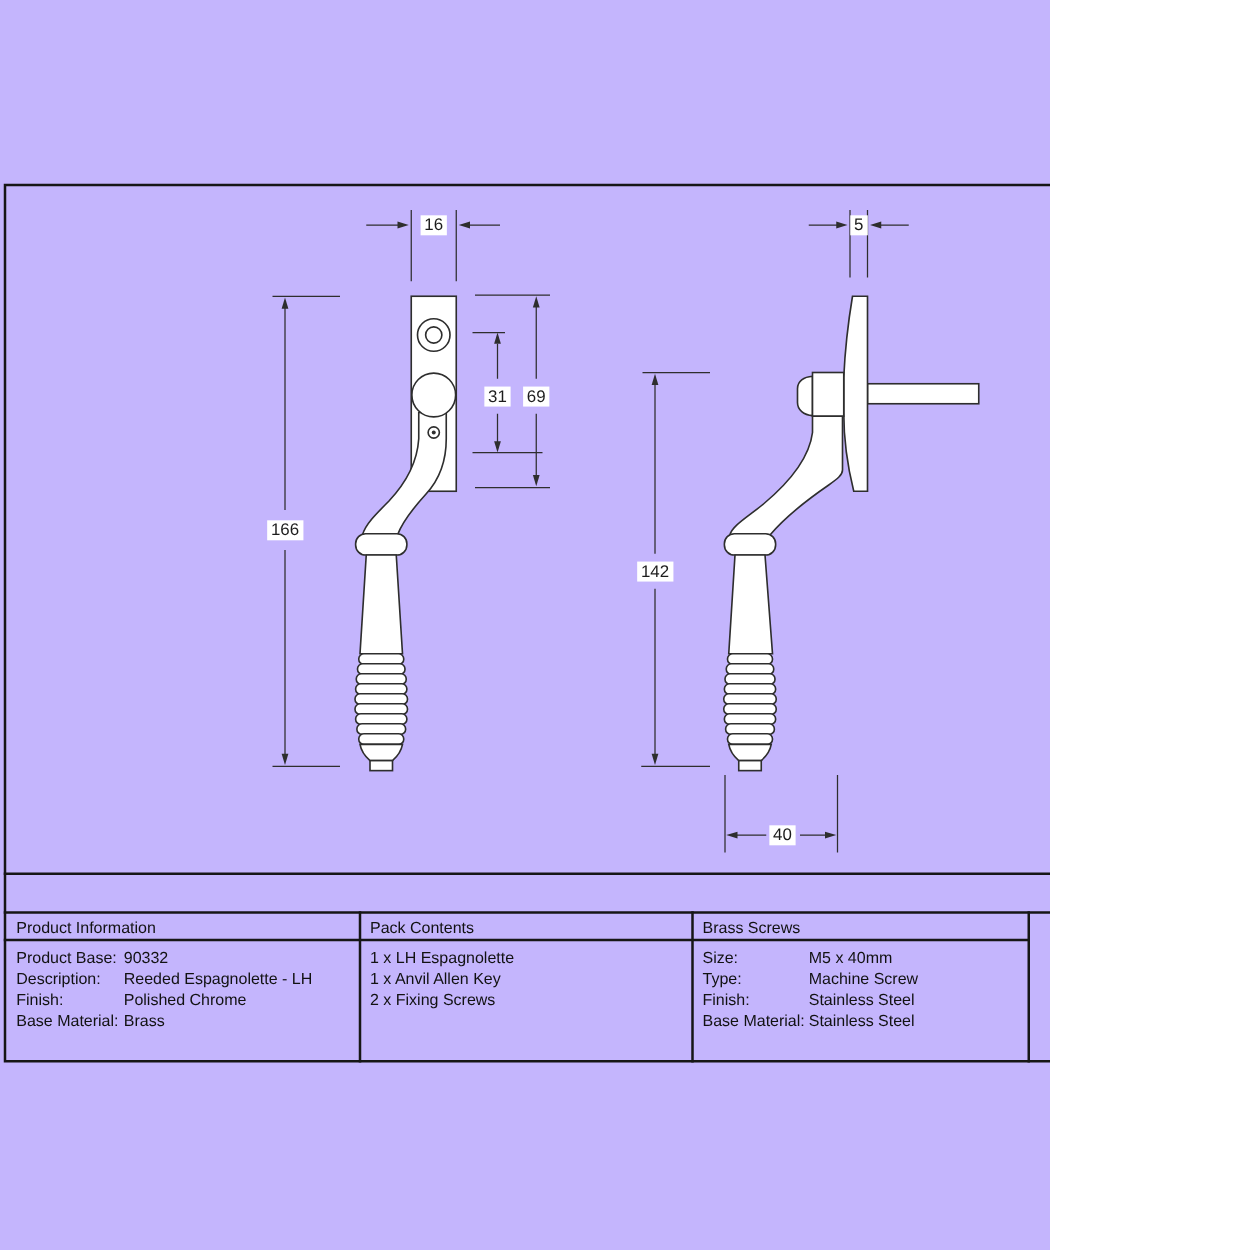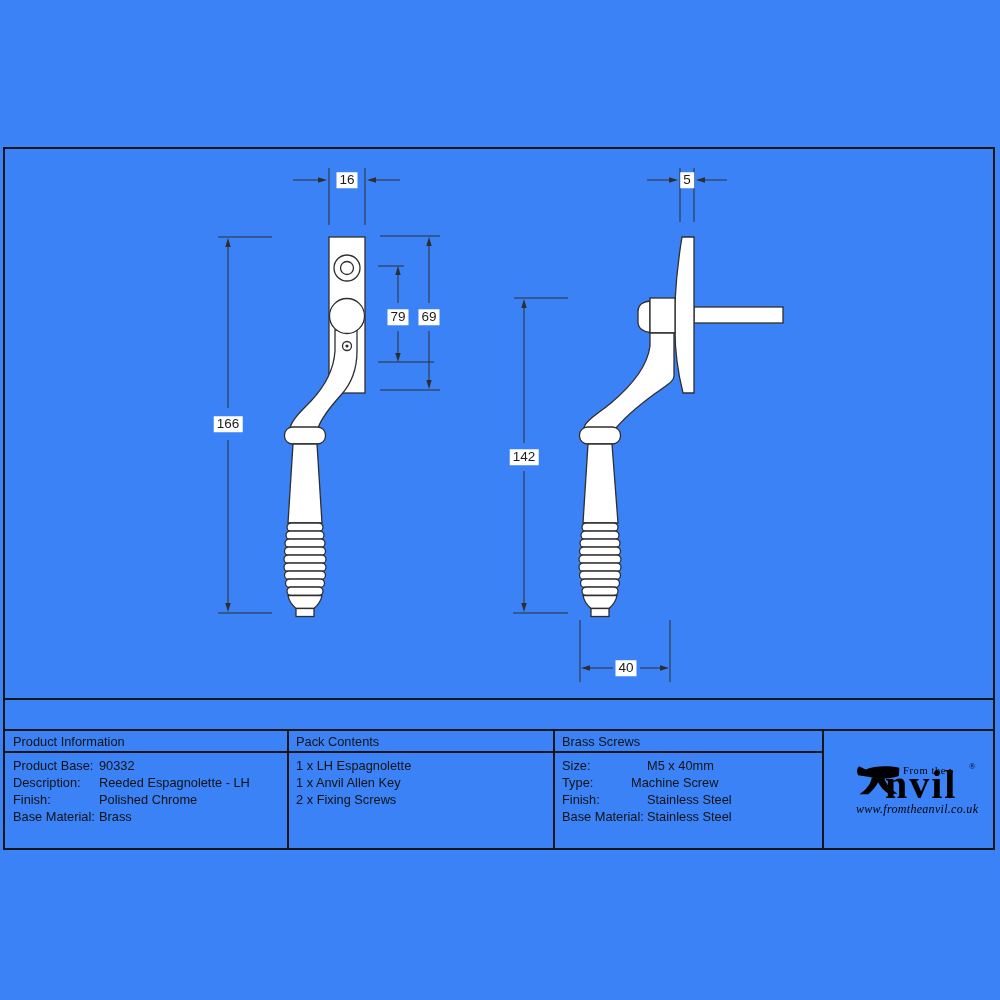--- a/index.html
+++ b/index.html
@@ -1,16 +1,16 @@
 <!DOCTYPE html>
 <html><head>
 <meta charset="utf-8">
 <style>
   html,body{margin:0;padding:0;background:#fff;}
-  .sheet{position:relative;width:1000px;height:1000px;background:#3b82f6;
+  .sheet{position:relative;width:840px;height:1000px;background:#c4b5fd;
          font-family:"Liberation Sans",sans-serif;color:#121212;overflow:hidden;}
   .abs{position:absolute;}
   .frame{position:absolute;left:3px;top:147px;width:992px;height:703px;
          border:2px solid #161616;box-sizing:border-box;}
   .hl{position:absolute;height:2px;background:#161616;}
   .vl{position:absolute;width:2px;background:#161616;}
   .txt{position:absolute;font-size:12.8px;line-height:16px;white-space:nowrap;}
   .hdr{font-size:12.8px;}
   .dim{position:absolute;transform:translate(-50%,-50%);font-size:13.5px;
        line-height:1;color:#1c1c1c;background:#fff;padding:1px 3px;white-space:nowrap;}
@@ -112,21 +112,21 @@
       <polygon points="524,299 521.3,308 526.7,308"></polygon>
       <polygon points="524,612 521.3,603 526.7,603"></polygon>
       <polygon points="581,668 590,665.3 590,670.7"></polygon>
       <polygon points="669,668 660,665.3 660,670.7"></polygon>
     </g>
   </svg>
 
   <div class="dim" style="left:347px;top:180px">16</div>
   <div class="dim" style="left:687px;top:180px">5</div>
   <div class="dim" style="left:228px;top:424px">166</div>
-  <div class="dim" style="left:398px;top:317px">79</div>
+  <div class="dim" style="left:398px;top:317px">31</div>
   <div class="dim" style="left:429px;top:317px">69</div>
   <div class="dim" style="left:524px;top:457px">142</div>
   <div class="dim" style="left:626px;top:668px">40</div>
 
   <div class="hl" style="left:3px;top:698px;width:992px"></div>
   <div class="hl" style="left:3px;top:729px;width:992px"></div>
   <div class="hl" style="left:3px;top:751px;width:820px"></div>
   <div class="vl" style="left:287px;top:729px;height:121px"></div>
   <div class="vl" style="left:553px;top:729px;height:121px"></div>
   <div class="vl" style="left:822px;top:729px;height:121px"></div>
@@ -150,21 +150,21 @@
   <div>
     <div class="txt" style="left:296px;top:758px">1 x LH Espagnolette</div>
     <div class="txt" style="left:296px;top:775px">1 x Anvil Allen Key</div>
     <div class="txt" style="left:296px;top:792px">2 x Fixing Screws</div>
   </div>
 
   <div>
     <div class="txt" style="left:562px;top:758px">Size:</div>
     <div class="txt" style="left:647px;top:758px">M5 x 40mm</div>
     <div class="txt" style="left:562px;top:775px">Type:</div>
-    <div class="txt" style="left:631px;top:775px">Machine Screw</div>
+    <div class="txt" style="left:647px;top:775px">Machine Screw</div>
     <div class="txt" style="left:562px;top:792px">Finish:</div>
     <div class="txt" style="left:647px;top:792px">Stainless Steel</div>
     <div class="txt" style="left:562px;top:809px">Base Material:</div>
     <div class="txt" style="left:647px;top:809px">Stainless Steel</div>
   </div>
 
   <div>
     <svg class="abs" style="left:856px;top:765px" width="45" height="31" viewBox="0 0 100 70">
       <path fill="#000" d="M4,23 C0,15 1,8 6,3 L21,10 C42,2 68,1 97,6 L96,25 C74,32 52,33 35,28 C24,26 13,25 4,23 Z"></path>
       <path fill="#000" d="M35,28 C33,42 22,56 7,66 L27,66 C37,57 45,48 49,39 C54,49 63,59 73,65 L93,65 C78,54 65,41 63,28 C53,31 44,30 35,28 Z"></path>

